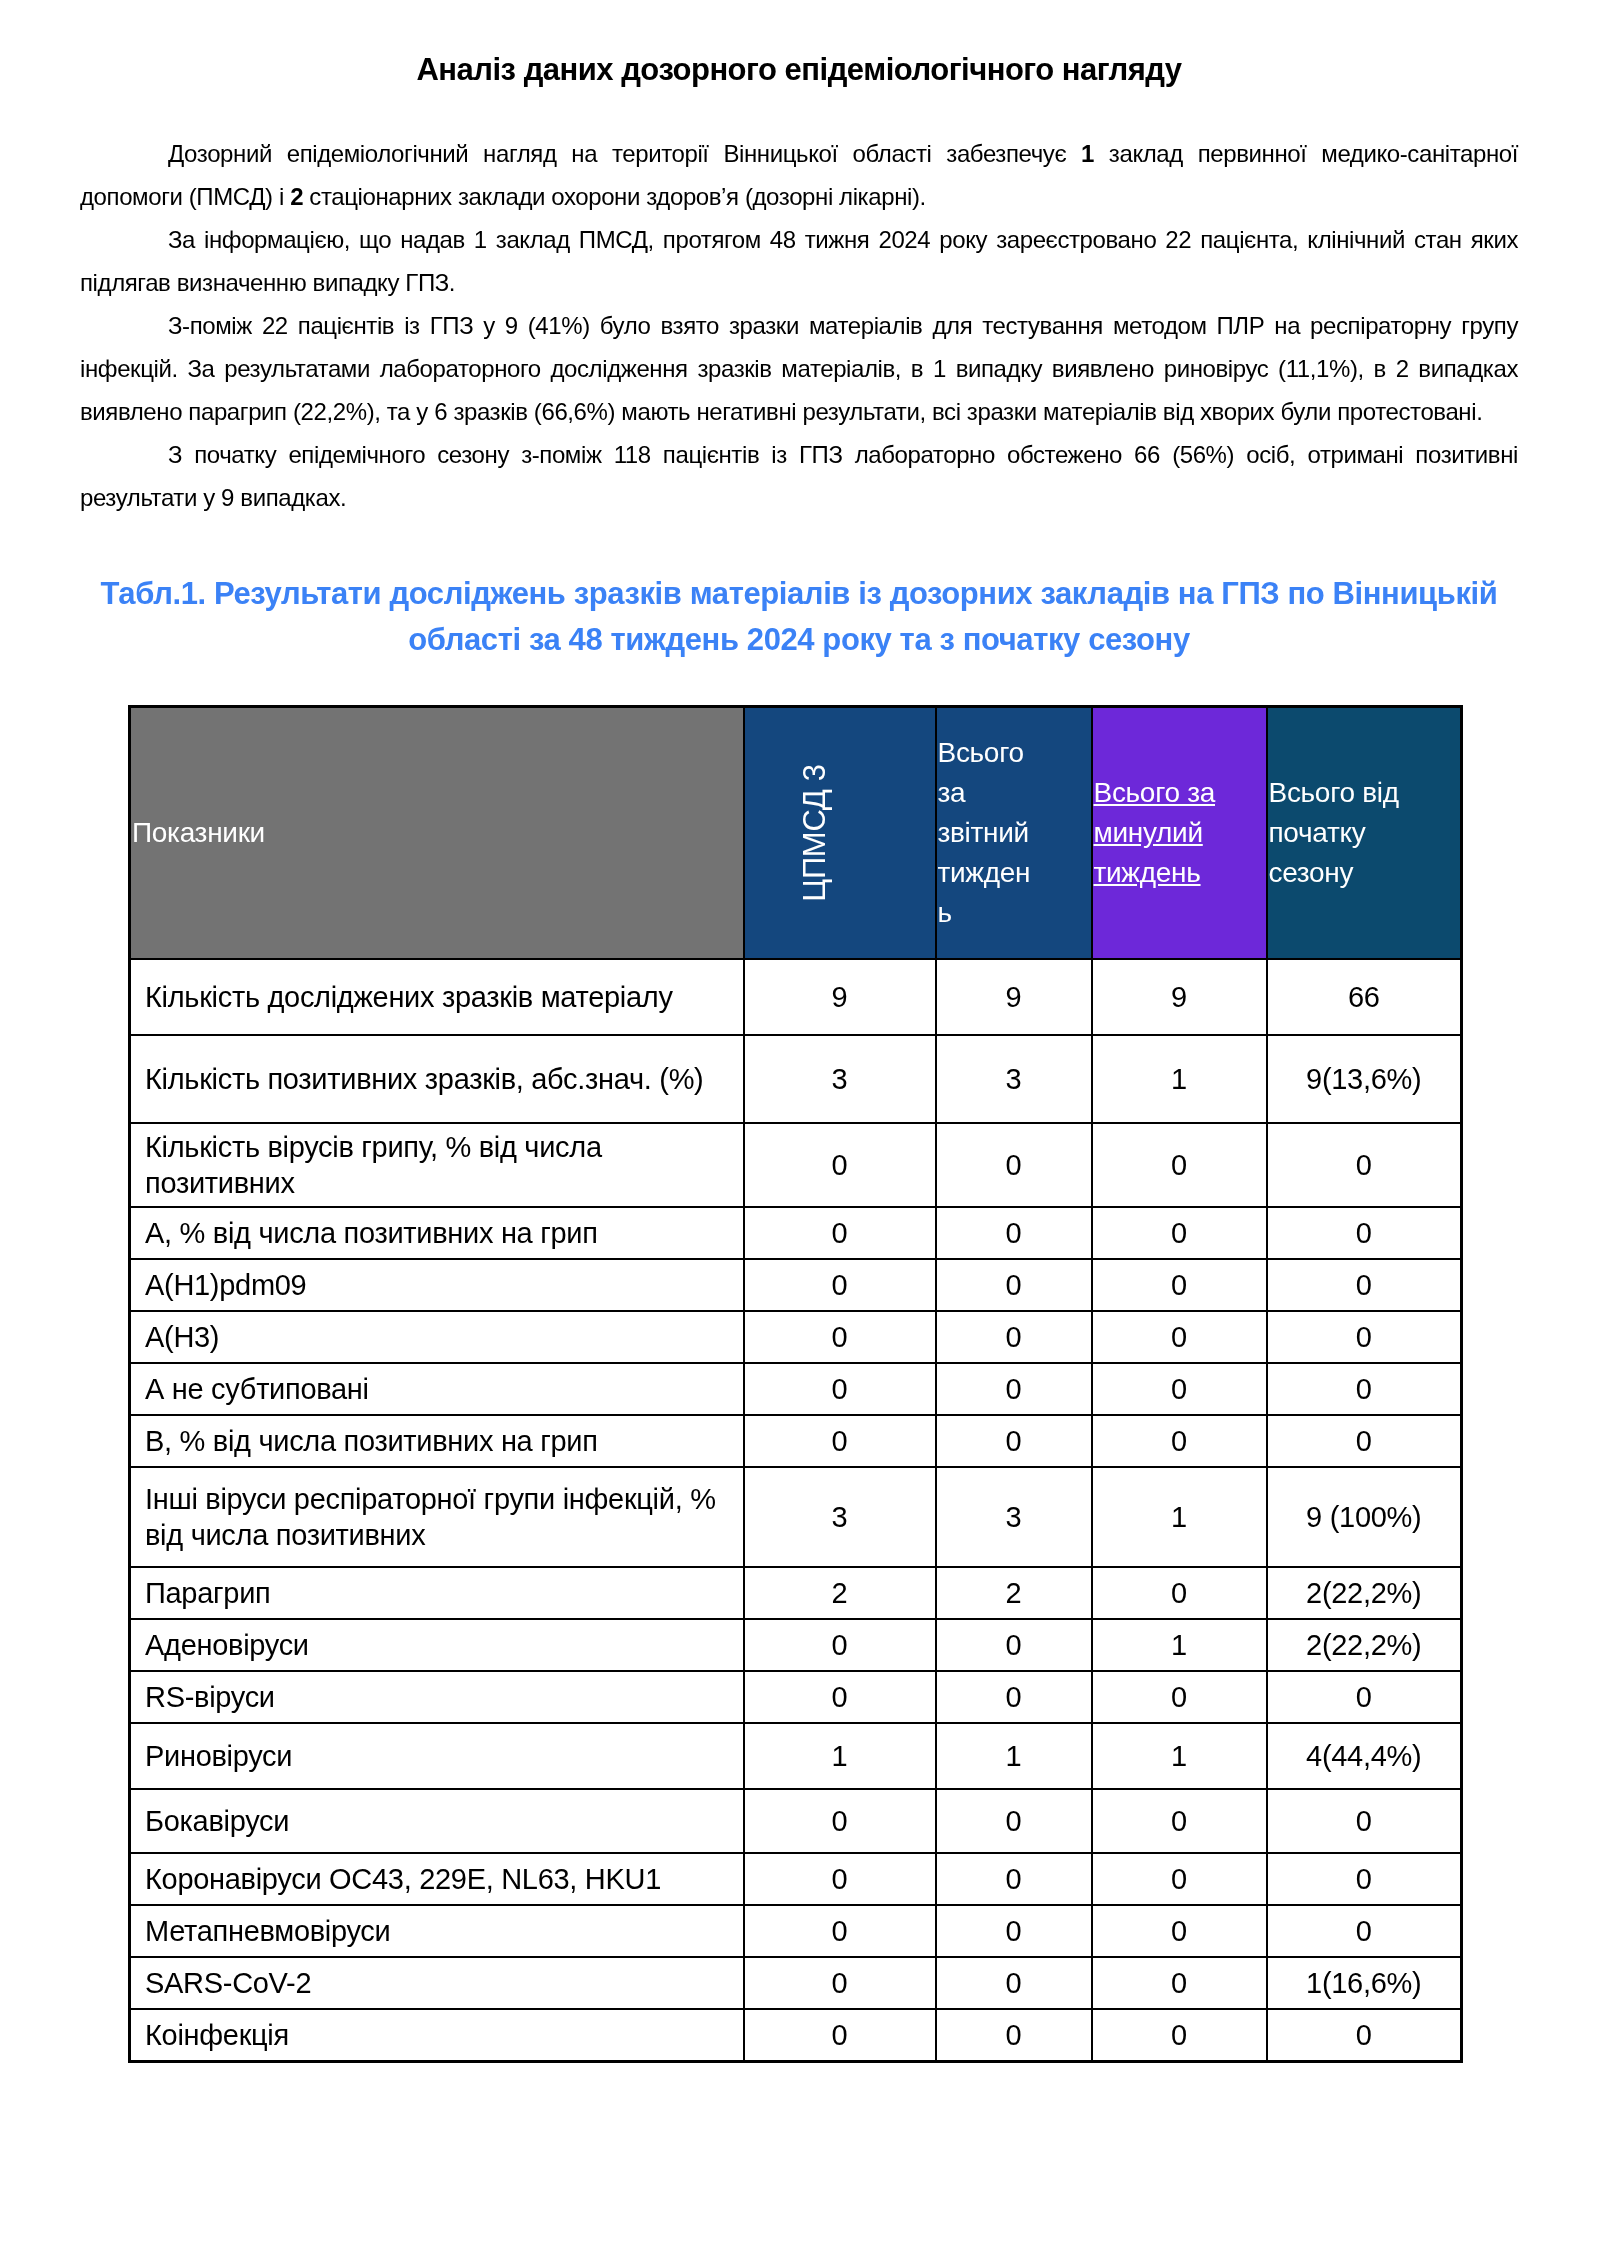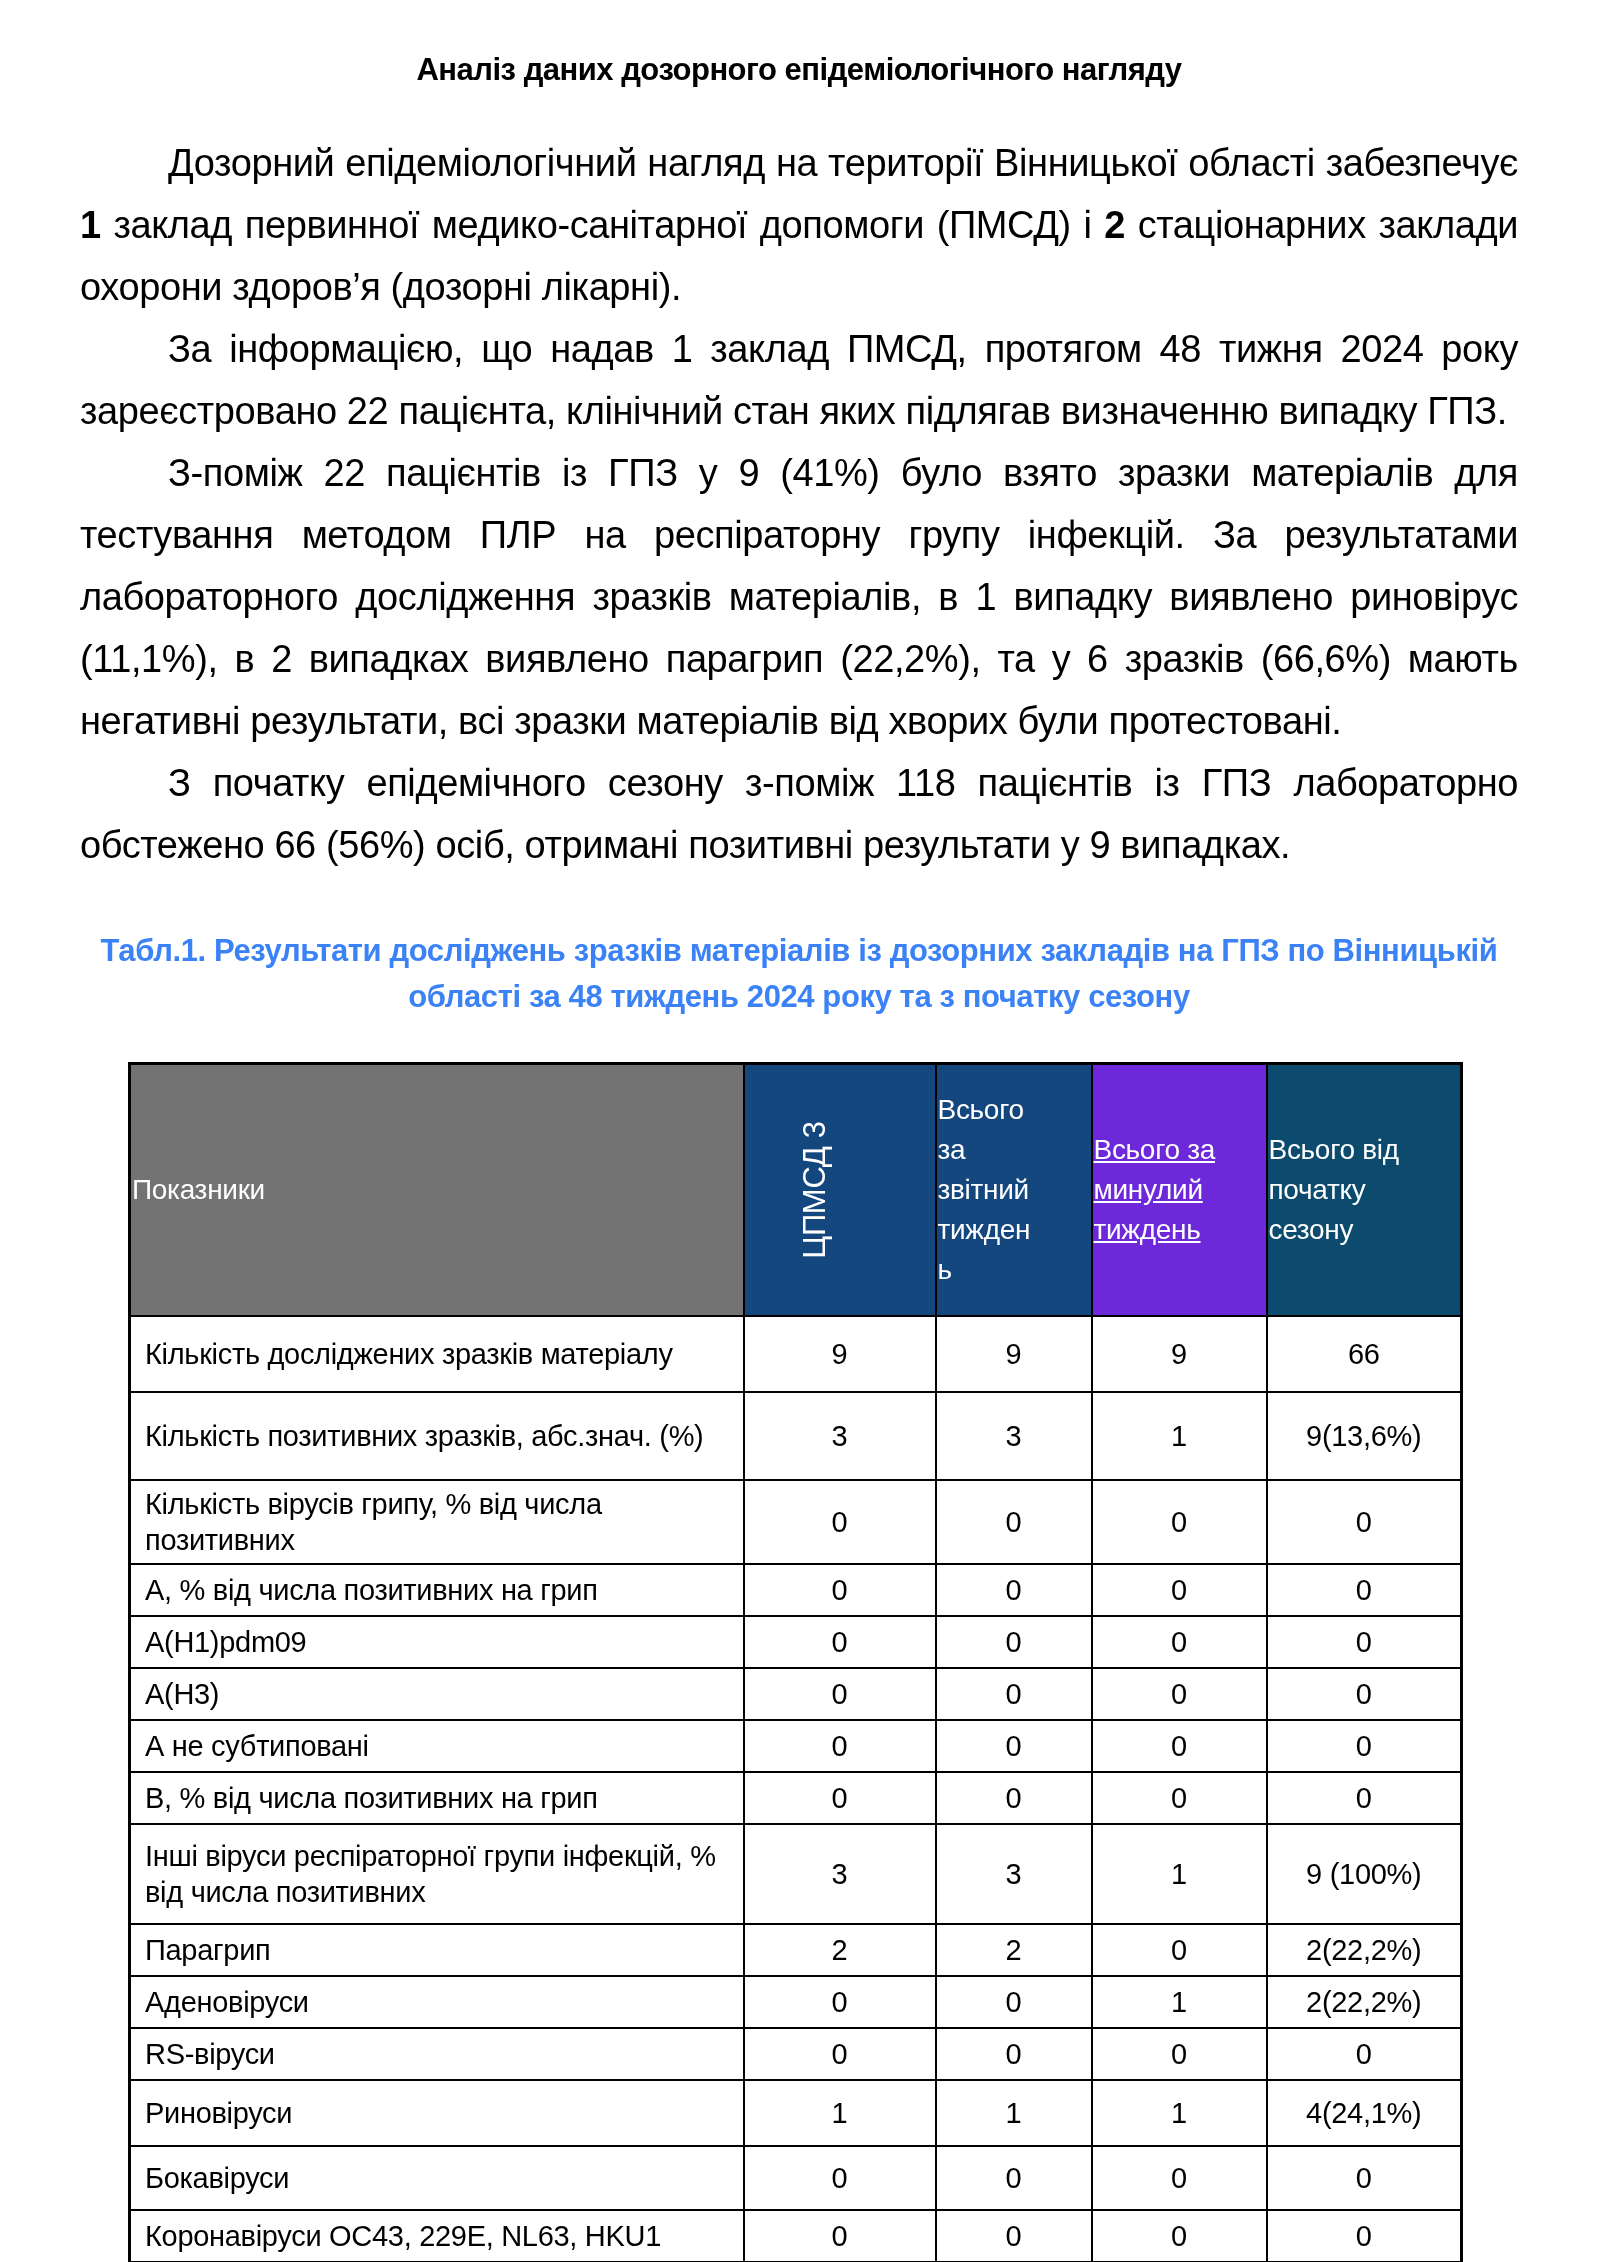--- a/index.html
+++ b/index.html
@@ -12,21 +12,21 @@
   }
   .page{padding:52px 82px 0 80px;}
 
   .doc-title{
     font-size:31px;font-weight:bold;text-align:center;
     letter-spacing:-0.5px;
     margin:0 0 44px 0;
   }
 
   .body-text p{
-    font-size:38px;line-height:62px;
+    font-size:24px;line-height:43px;
     text-align:justify;text-indent:88px;
     letter-spacing:-0.4px;
     margin:0;
   }
   .body-text b{font-weight:bold;}
 
   .table-caption{
     font-size:31px;line-height:46px;font-weight:bold;
     text-align:center;
     letter-spacing:-0.4px;
@@ -198,21 +198,21 @@
           <td class="val">0</td>
           <td class="val">0</td>
           <td class="val">0</td>
           <td class="val">0</td>
         </tr>
         <tr>
           <td class="rowlabel">Риновіруси</td>
           <td class="val">1</td>
           <td class="val">1</td>
           <td class="val">1</td>
-          <td class="val">4(24,1%)</td>
+          <td class="val">4(44,4%)</td>
         </tr>
         <tr>
           <td class="rowlabel">Бокавіруси</td>
           <td class="val">0</td>
           <td class="val">0</td>
           <td class="val">0</td>
           <td class="val">0</td>
         </tr>
         <tr>
           <td class="rowlabel">Коронавіруси OC43, 229E, NL63, HKU1</td>

